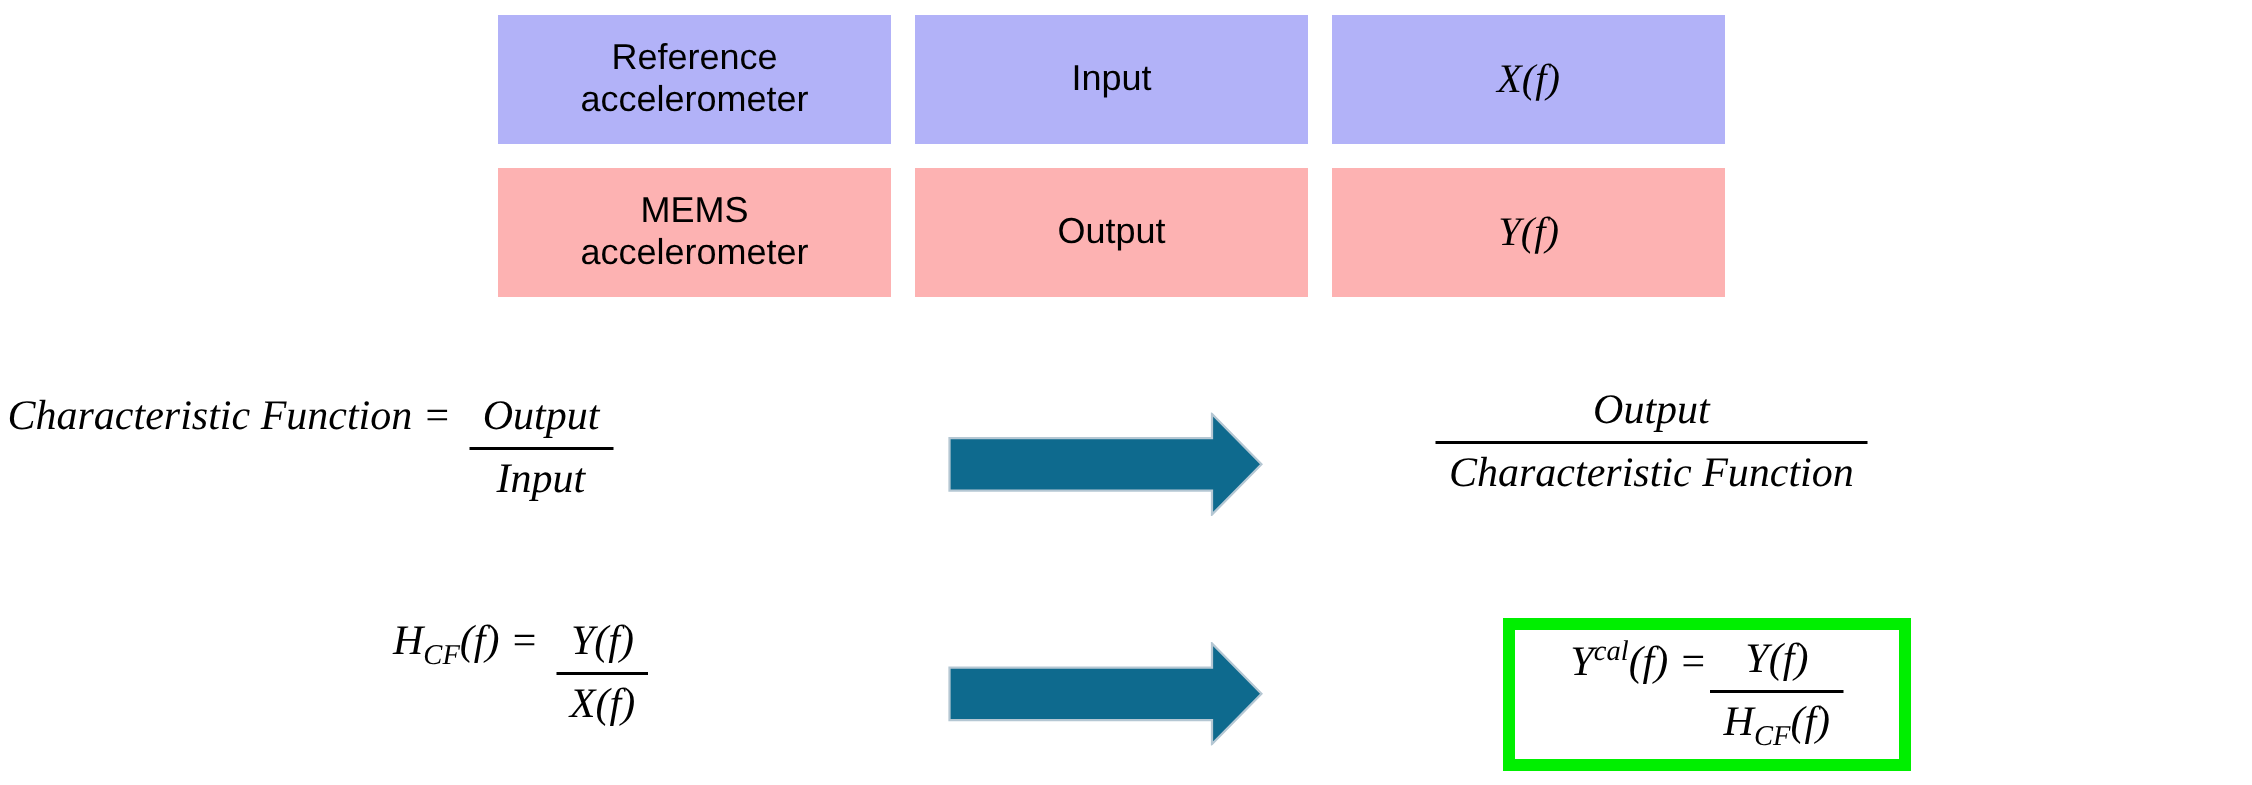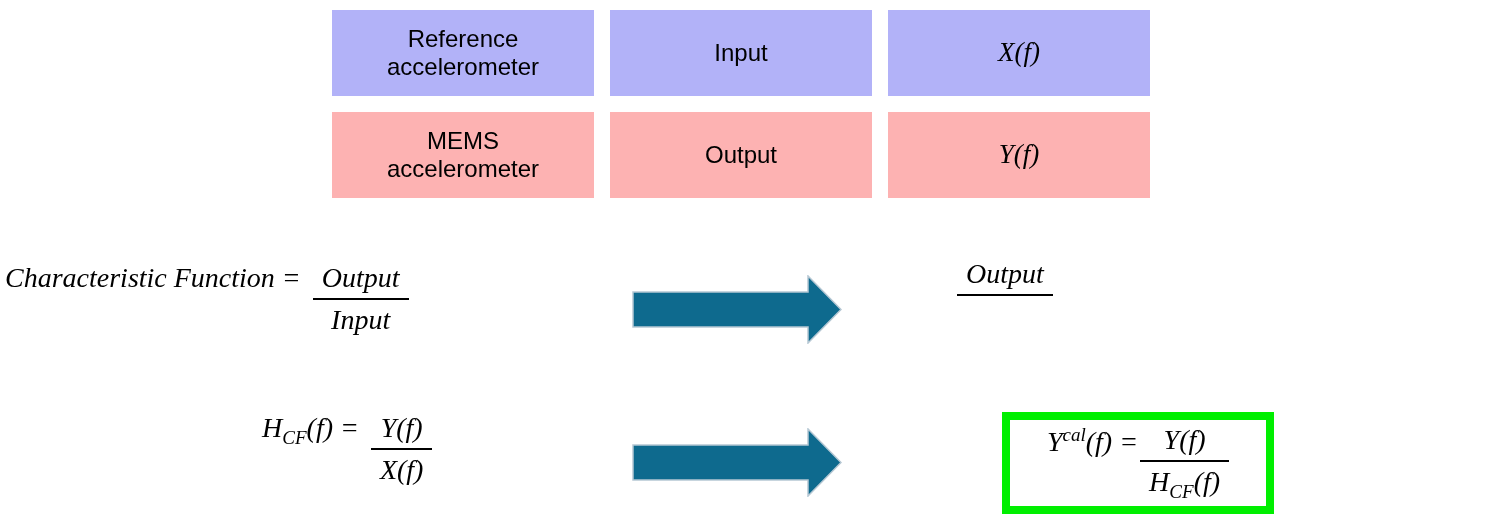--- a/index.html
+++ b/index.html
@@ -123,20 +123,21 @@
     </span>
   </div>
 
   <svg class="arrow" id="arrow-top" viewBox="0 0 210 69" aria-hidden="true">
     <polygon points="1,17 176,17 176,1 209,34.5 176,68 176,52 1,52"></polygon>
   </svg>
 
   <div class="formula" id="eq-cal-output">
     <span class="frac">
       <span class="num">Output</span>
+      <span class="den">Characteristic Function</span>
     </span>
   </div>
 
   <div class="formula" id="eq-hcf">
     <span class="lhs"><span>H</span><sub>CF</sub><span>(f) =</span></span>
     <span class="frac">
       <span class="num">Y(f)</span>
       <span class="den">X(f)</span>
     </span>
   </div>

